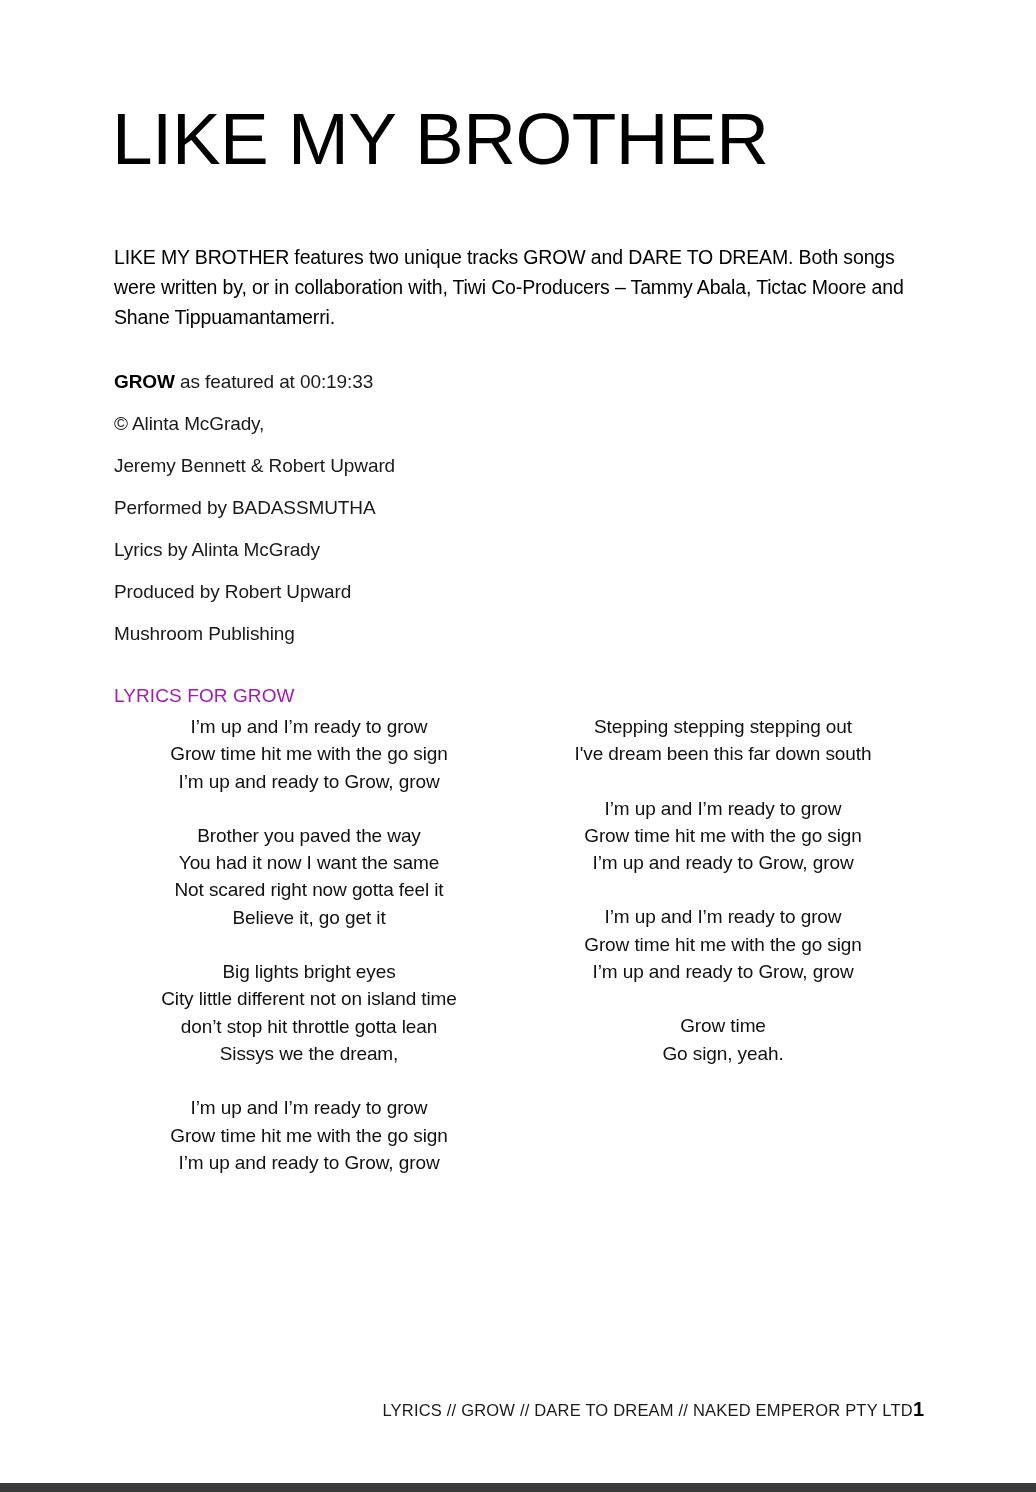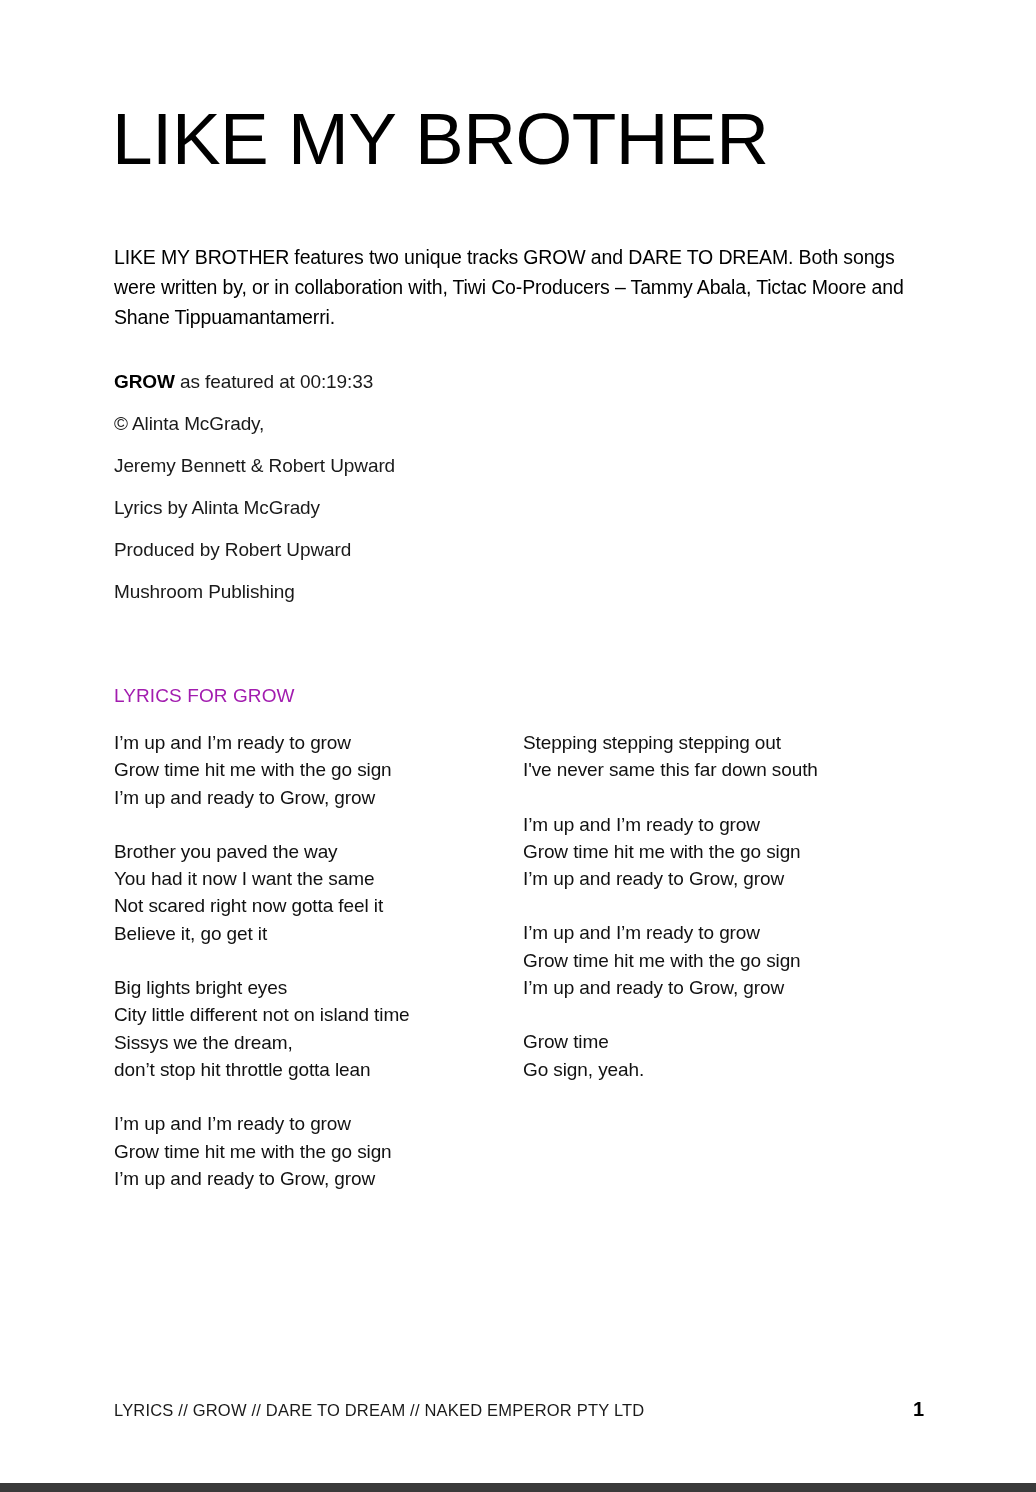--- a/index.html
+++ b/index.html
@@ -115,41 +115,42 @@
     top: 713px;
     width: 390px;
   }
   .lyrics-col.right {
     left: 523px;
     top: 713px;
     width: 400px;
   }
 
   .verse {
-    margin: 16px 0 27px 0;
+    margin: 0 0 27px 0;
+    text-align: center;
   }
   .verse:last-child {
     margin-bottom: 0;
   }
   .verse.extra-gap {
     margin-top: 27px;
   }
   .lyric-line {
     white-space: nowrap;
   }
 
   
   .footer {
     position: absolute;
     left: 114px;
     top: 1399px;
     width: 810px;
     display: flex;
     align-items: baseline;
-    justify-content: space-between;
+    justify-content: flex-end;
   }
   .footer-text {
     font-size: 16.5px;
     line-height: 20px;
     font-weight: 400;
     letter-spacing: 0.2px;
     color: #1a1a1a;
     white-space: nowrap;
   }
   .footer-page-number {
@@ -167,20 +168,21 @@
   <h1 class="doc-title">LIKE MY BROTHER</h1>
 
   <p class="intro">LIKE MY BROTHER features two unique tracks GROW and DARE TO DREAM. Both songs were written by, or in collaboration with, Tiwi Co-Producers – Tammy Abala, Tictac Moore and Shane Tippuamantamerri.</p>
 
   <div class="credits">
     <div class="credit-line first">
       <span class="credit-strong">GROW</span><span> as featured at 00:19:33</span>
     </div>
     <div class="credit-line">© Alinta McGrady,</div>
     <div class="credit-line">Jeremy Bennett &amp; Robert Upward</div>
+    <div class="credit-line">Performed by BADASSMUTHA</div>
     <div class="credit-line">Lyrics by Alinta McGrady</div>
     <div class="credit-line">Produced by Robert Upward</div>
     <div class="credit-line">Mushroom Publishing</div>
   </div>
 
   <div class="lyrics-heading">LYRICS FOR GROW</div>
 
   <div class="lyrics-col left">
     <div class="verse">
       <div class="lyric-line">I’m up and I’m ready to grow</div>
@@ -189,34 +191,34 @@
     </div>
     <div class="verse">
       <div class="lyric-line">Brother you paved the way</div>
       <div class="lyric-line">You had it now I want the same</div>
       <div class="lyric-line">Not scared right now gotta feel it</div>
       <div class="lyric-line">Believe it, go get it</div>
     </div>
     <div class="verse">
       <div class="lyric-line">Big lights bright eyes</div>
       <div class="lyric-line">City little different not on island time</div>
+      <div class="lyric-line">don’t stop hit throttle gotta lean</div>
       <div class="lyric-line">Sissys we the dream,</div>
-      <div class="lyric-line">don’t stop hit throttle gotta lean</div>
     </div>
     <div class="verse extra-gap">
       <div class="lyric-line">I’m up and I’m ready to grow</div>
       <div class="lyric-line">Grow time hit me with the go sign</div>
       <div class="lyric-line">I’m up and ready to Grow, grow</div>
     </div>
   </div>
 
   <div class="lyrics-col right">
     <div class="verse">
       <div class="lyric-line">Stepping stepping stepping out</div>
-      <div class="lyric-line">I've never same this far down south</div>
+      <div class="lyric-line">I've dream been this far down south</div>
     </div>
     <div class="verse">
       <div class="lyric-line">I’m up and I’m ready to grow</div>
       <div class="lyric-line">Grow time hit me with the go sign</div>
       <div class="lyric-line">I’m up and ready to Grow, grow</div>
     </div>
     <div class="verse">
       <div class="lyric-line">I’m up and I’m ready to grow</div>
       <div class="lyric-line">Grow time hit me with the go sign</div>
       <div class="lyric-line">I’m up and ready to Grow, grow</div>

